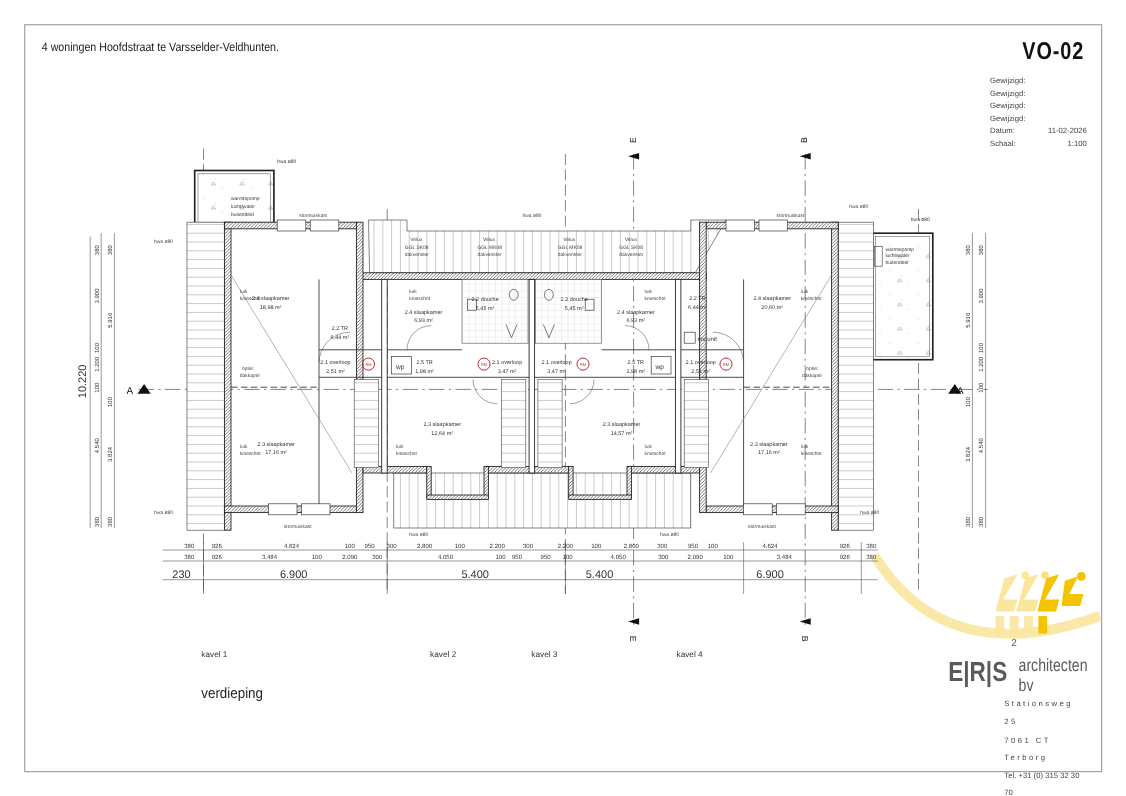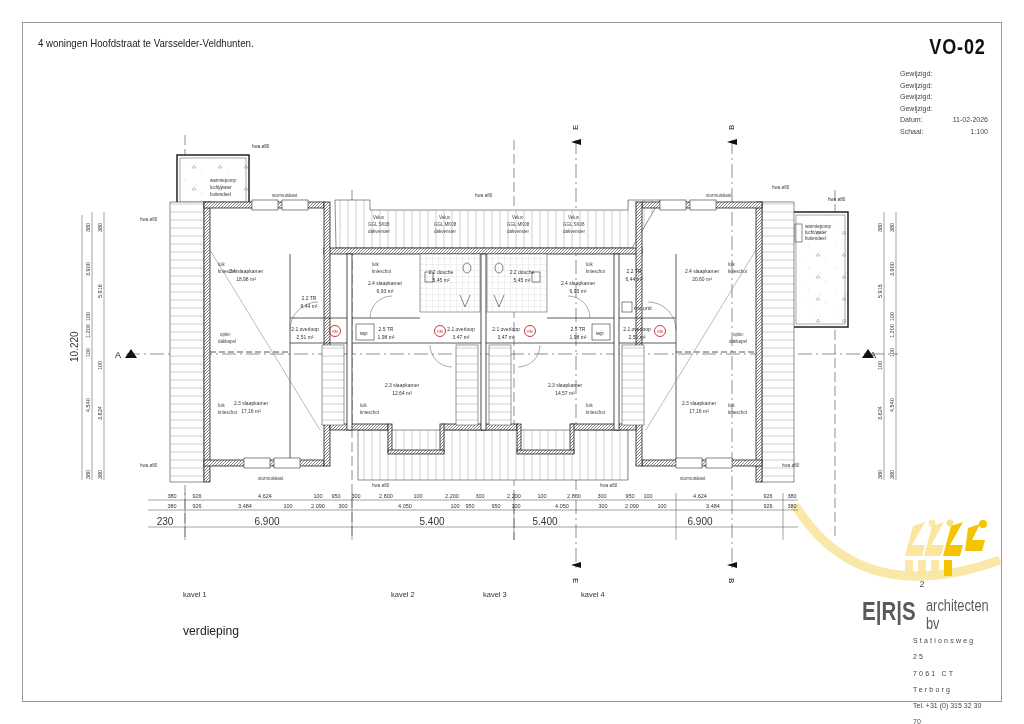--- a/index.html
+++ b/index.html
@@ -433,21 +433,21 @@
     <text x="894" y="338" transform="rotate(-90 894 338)">1.200</text>
     <text x="894" y="357" transform="rotate(-90 894 357)">100</text>
     <text x="894" y="412" transform="rotate(-90 894 412)">4.540</text>
     <text x="894" y="479" transform="rotate(-90 894 479)">380</text>
   </g>
 </svg>
 
 <div class="kavel" style="left:183px;">kavel 1</div>
 <div class="kavel" style="left:351px;margin-left:40px;">kavel 2</div>
 <div class="kavel" style="left:483px;">kavel 3</div>
-<div class="kavel" style="left:581px;">kavel 4</div>
+<div class="kavel" style="left:615px;">kavel 4</div>
 
 <div class="floor-label">verdieping</div>
 
 <div class="ers-logo">
   <span class="ers">E|R|S</span>
   <span class="sup">2</span>
   <span class="sub">architecten bv</span>
 </div>
 
 <div class="addr">

